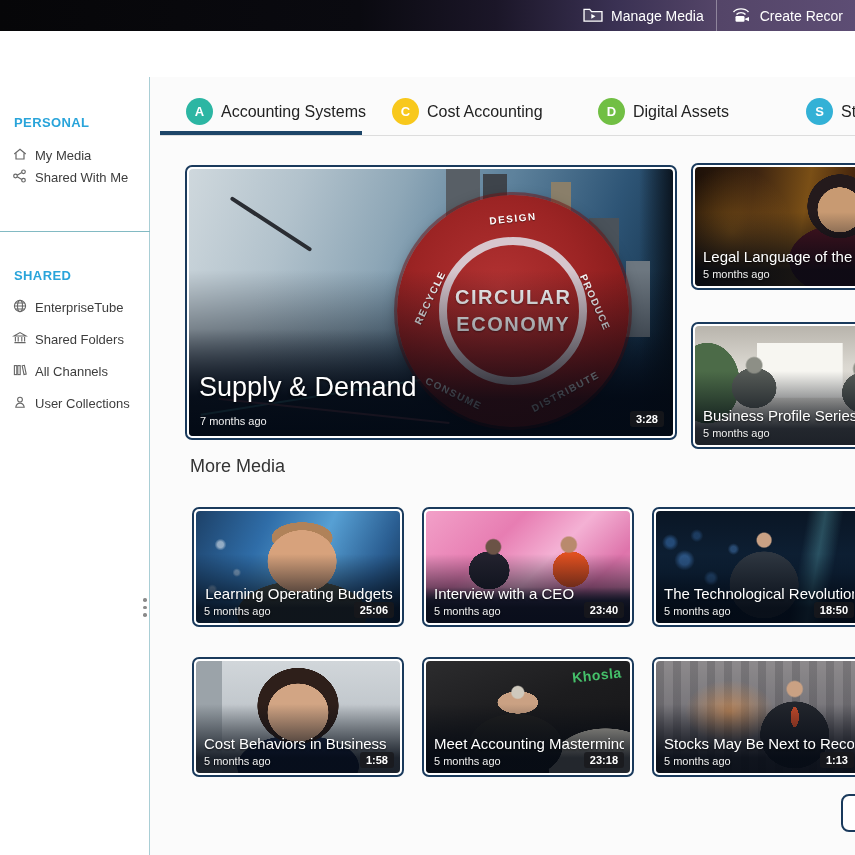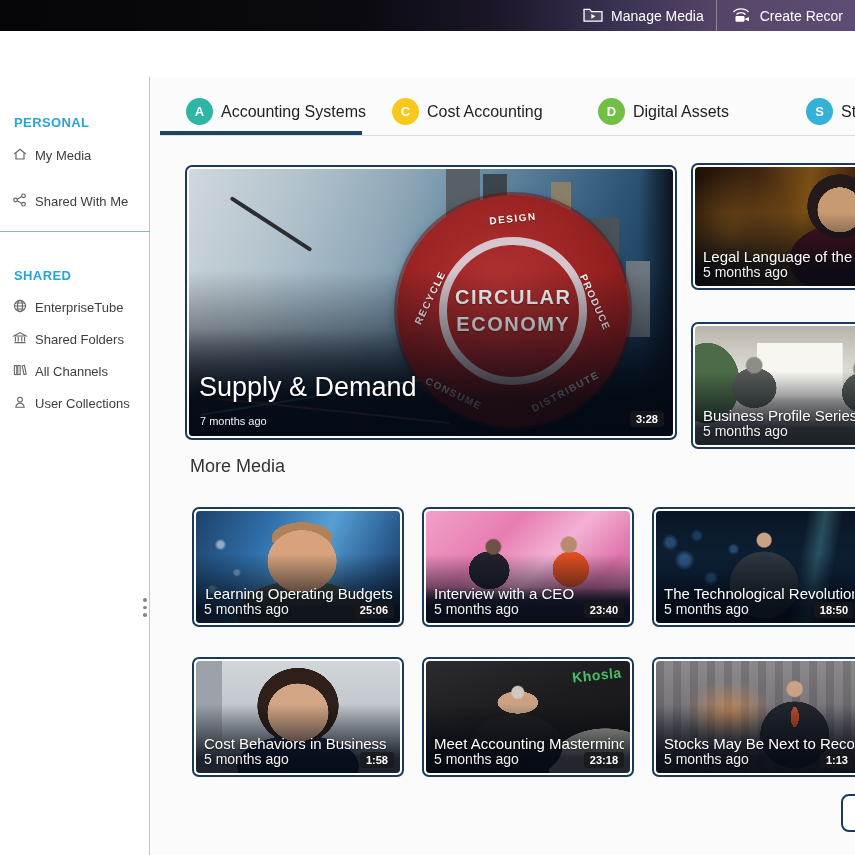--- a/index.html
+++ b/index.html
@@ -47,21 +47,21 @@
   .tab-label { font-size:16px; color:#222; }
   .tc-teal { background:#2cb6a3; } .tc-yellow { background:#f8c81c; } .tc-green { background:#71bf44; } .tc-cyan { background:#33b1d6; }
   .tabs-rule { position:absolute; left:160px; top:135px; width:695px; height:1px; background:#ddd; z-index:2; }
   .tab-underline { position:absolute; left:160px; top:131px; width:202px; height:4px; background:#1d4568; z-index:3; }
 
   
   .vcard { position:absolute; background:#fff; border:2px solid #1a3a5c; border-radius:7px; padding:2px; cursor:pointer; z-index:3; }
   .thumb { position:relative; width:100%; height:100%; border-radius:4px; overflow:hidden; }
   .overlay { position:absolute; left:0; right:0; bottom:0; height:62%; background:linear-gradient(180deg, rgba(0,0,0,0) 0%, rgba(2,8,18,.82) 78%); }
   .v-title { position:absolute; left:8px; right:6px; bottom:21px; color:#fff; font-size:15px; white-space:nowrap; overflow:hidden; text-shadow:0 1px 2px rgba(0,0,0,.7); }
-  .v-age { position:absolute; left:8px; bottom:6px; color:#f0f0f0; font-size:14px; text-shadow:0 1px 2px rgba(0,0,0,.7); }
+  .v-age { position:absolute; left:8px; bottom:6px; color:#f0f0f0; font-size:11px; text-shadow:0 1px 2px rgba(0,0,0,.7); }
   .v-dur { position:absolute; right:6px; bottom:5px; background:rgba(25,25,28,.82); color:#fff; font-size:11px; font-weight:bold; padding:2px 6px; border-radius:3px; }
 
   .featured { left:185px; top:165px; width:492px; height:275px; }
   .f-title { position:absolute; left:10px; bottom:33px; color:#fff; font-size:27px; text-shadow:0 1px 3px rgba(0,0,0,.8); }
   .f-age { position:absolute; left:11px; bottom:9px; color:#f0f0f0; font-size:11px; }
   .f-dur { right:9px; bottom:9px; }
 
   .side-card-1 { left:691px; top:163px; width:212px; height:127px; }
   .side-card-2 { left:691px; top:322px; width:212px; height:127px; }
   .g1 { left:192px; top:507px;text-align:center; } .g2 { left:422px; top:507px; } .g3 { left:652px; top:507px; }
@@ -230,21 +230,21 @@
     <div class="side-title" style="top:38px;">PERSONAL</div>
     <div class="side-item" style="top:69px;">
       <span>
         <svg width="16" height="16" viewBox="0 0 16 16" fill="none" stroke="#666" stroke-width="1.2">
           <path d="M2.3 8 8 3.2 13.7 8"></path>
             <path d="M4 7.3V13h8V7.3"></path>
         </svg>
       </span>
       <span>My Media</span>
     </div>
-    <div class="side-item" style="top:115px;">
+    <div class="side-item" style="top:91px;">
       <span>
         <svg width="16" height="16" viewBox="0 0 16 16" fill="none" stroke="#666" stroke-width="1.2">
           <circle cx="3.5" cy="8" r="1.8"></circle>
             <circle cx="11.5" cy="3.8" r="1.8"></circle>
             <circle cx="11.5" cy="12.2" r="1.8"></circle>
           <path d="M5.2 7.2 9.8 4.6 M5.2 8.8 9.8 11.4"></path>
         </svg>
       </span>
       <span>Shared With Me</span>
     </div>

